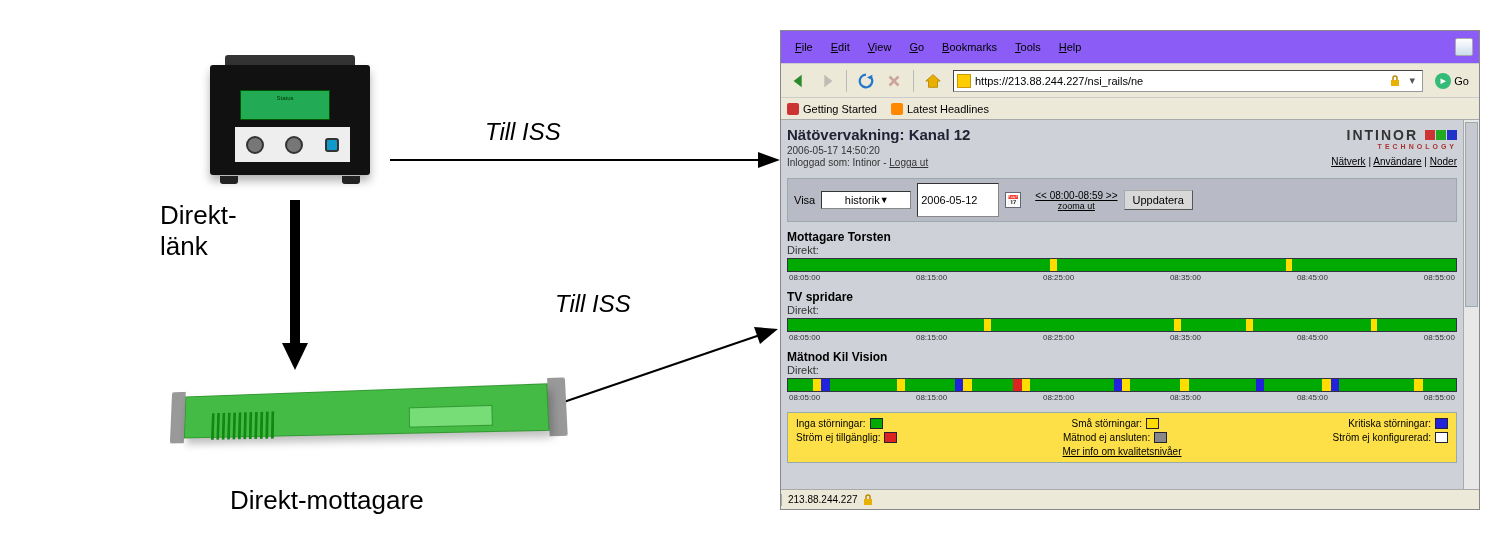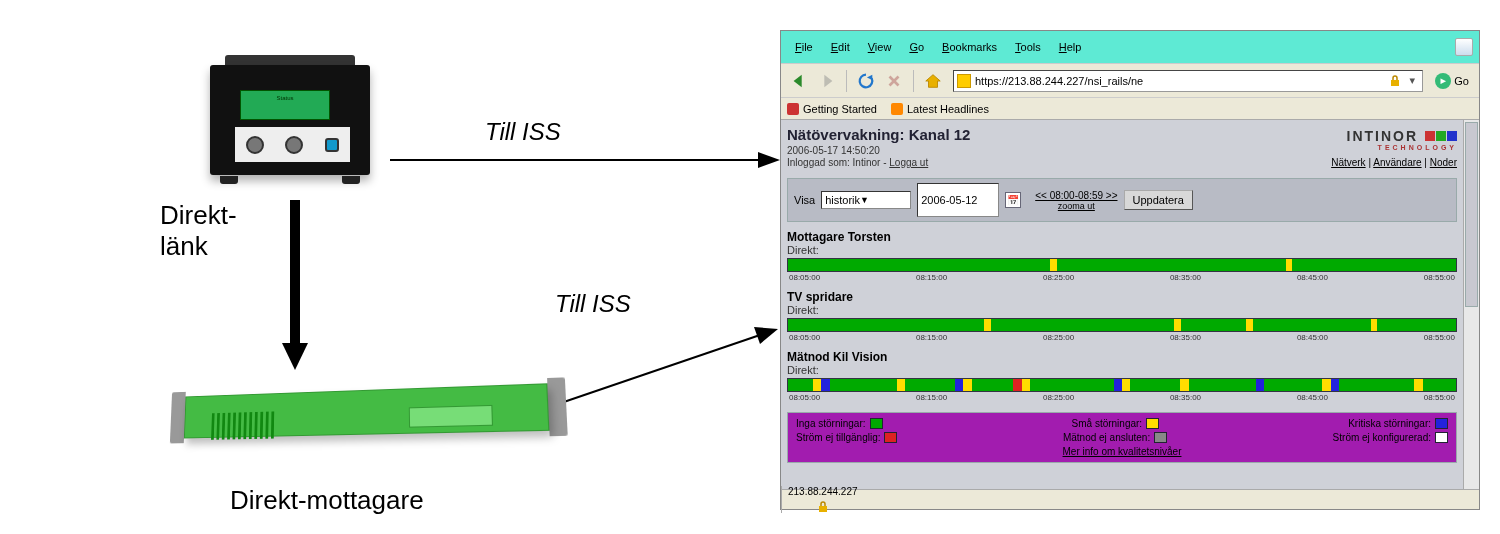--- a/index.html
+++ b/index.html
@@ -42,21 +42,21 @@
   
   #arrow1 { left:390px; top:120px; }
   #label-iss1 { left:485px; top:118px; font-size:24px; font-style:italic; }
   
   #arrow2 { left:555px; top:310px; }
   #label-iss2 { left:555px; top:290px; font-size:24px; font-style:italic; }
   
   
   #browser { left:780px; top:30px; width:700px; height:480px; border:1px solid #888; background:#ece9d8; font-size:11px; display:flex; flex-direction:column; }
   
-  #menubar { height:22px; background:#5eead4; display:flex; align-items:center; padding:16px 6px; gap:2px; border-bottom:1px solid #ccc; }
+  #menubar { height:22px; background:#8b5cf6; display:flex; align-items:center; padding:16px 6px; gap:2px; border-bottom:1px solid #ccc; }
   .menuitem { padding:2px 8px; cursor:default; }
   .menuitem .ul { text-decoration:underline; }
   #throbber { margin-left:auto; width:18px; height:18px; border:1px solid #aaa; background:linear-gradient(#fff,#cde); border-radius:2px; }
   
   #navbar { height:34px; background:#ece9d8; display:flex; align-items:center; padding:0 6px; gap:4px; border-bottom:1px solid #ccc; }
   .tbtn { width:24px; height:24px; display:flex; align-items:center; justify-content:center; border-radius:3px; }
   .tbtn svg { width:18px; height:18px; }
   .sep { width:1px; height:22px; background:#bbb; margin:0 3px; }
   #urlbox { flex:1; height:22px; background:#fff; border:1px inset #999; display:flex; align-items:center; padding:0 3px; gap:4px; margin:0 4px; }
   #url-favicon { width:14px; height:14px; background:#fc0; border:1px solid #c90; }
@@ -70,57 +70,57 @@
   .bkitem { display:flex; align-items:center; gap:4px; }
   .bk-red { width:12px; height:12px; background:#c33; border-radius:2px; }
   .bk-rss { width:12px; height:12px; background:#f80; border-radius:2px; position:relative; }
   
   
   #page-wrap { flex:1; display:flex; }
   #page { flex:1; background:#cfd1d8; padding:6px; overflow:hidden; }
   #vscroll { width:16px; background:#e8e8e8; border-left:1px solid #aaa; position:relative; }
   #v-thumb { position:absolute; left:1px; top:2px; right:1px; height:50%; background:#c8c8d0; border:1px solid #9aa; }
   
-  #hdr-row { display:flex; justify-content:space-between; align-items:flex-end; }
+  #hdr-row { display:flex; justify-content:space-between; align-items:center; }
   #pg-title { font-size:15px; font-weight:bold; color:#223; }
   #ts { font-size:10px; color:#333; margin-top:2px; }
   #logrow { font-size:10px; color:#333; margin-top:1px; }
   #logout { text-decoration:underline; }
   #logo { text-align:right; font-size:14px; font-weight:bold; letter-spacing:2px; color:#333; }
   #logo small { display:block; font-size:7px; letter-spacing:3px; color:#a33; }
   .sq { display:inline-block; width:10px; height:10px; margin-left:1px; }
   #topnav { text-align:right; font-size:10px; margin-top:6px;margin-left:24px; }
   #topnav span { text-decoration:underline; }
   
   #ctrlbar { margin-top:10px; background:#b8bbc5; border:1px solid #9aa; padding:4px 6px; display:flex; align-items:center; gap:6px; font-size:11px; }
-  #sel { height:18px; font-size:11px; background:#fff; border:1px inset #888; width:90px; padding-left:3px; display:flex; align-items:center; justify-content:flex-start; }
+  #sel { height:18px; font-size:11px; background:#fff; border:1px inset #888; width:90px; padding-left:3px; display:flex; align-items:center; justify-content:center; }
   #sel .arr { font-size:9px; padding-right:2px; }
   #datein { height:18px; width:82px; background:#fff; border:1px inset #888; padding:16px 3px; font-size:11px; display:flex; align-items:center; }
   #cal { width:16px; height:16px; border:1px solid #667; background:#fff; display:flex; align-items:center; justify-content:center; font-size:10px; }
   #timespan { font-size:10px; text-align:center;margin-left:8px; }
   #timespan .zo { text-decoration:underline; display:block; font-size:9px; }
   #updbtn { height:20px; background:#d8d8d8; border:1px outset #aaa; padding:0 8px; font-size:11px; display:flex; align-items:center; }
   
   .section { margin-top:8px; }
   .sec-title { font-weight:bold; font-size:12px; }
   .sec-sub { font-size:11px; color:#333; }
   .timeline { height:14px; width:100%; display:flex; margin-top:2px; border:1px solid #334; }
   .seg { height:100%; }
   .g { background:#0a0; } .y { background:#fd0; } .b { background:#22d; } .r { background:#d22; }
   .ticks { display:flex; justify-content:space-between; font-size:8px; color:#333; padding:0 2px; margin-top:1px; }
   
-  #legend { margin-top:10px; background:#a21caf; border:1px solid #9aa; padding:5px 8px; font-size:10px; }
+  #legend { margin-top:10px; background:#fde047; border:1px solid #9aa; padding:5px 8px; font-size:10px; }
   #legend-row { display:flex; justify-content:space-between; margin-bottom:3px; }
   .li { display:flex; align-items:center; gap:4px; }
   .lsw { width:13px; height:11px; border:1px solid #223; }
   #merinfo { text-align:center; text-decoration:underline; font-size:10px; margin-top:3px; }
   
   #statusbar { height:20px; background:#ece9d8; border-top:1px solid #aaa; display:flex; align-items:center; font-size:10px; }
   #status-l { flex:1; padding-left:6px; }
-  #status-r { padding:0 6px; border-left:1px solid #aaa; display:flex; align-items:center; gap:4px;flex-direction:column; }
+  #status-r { padding:0 6px; border-left:1px solid #aaa; display:flex; align-items:center; gap:4px; }
 </style>
 </head>
 <body>
 
 <div id="left-area" class="abs">
 
   <div id="device-box" class="abs">
     <div id="box-top"></div>
     <div id="box-body">
       <div id="lcd">Status</div>

